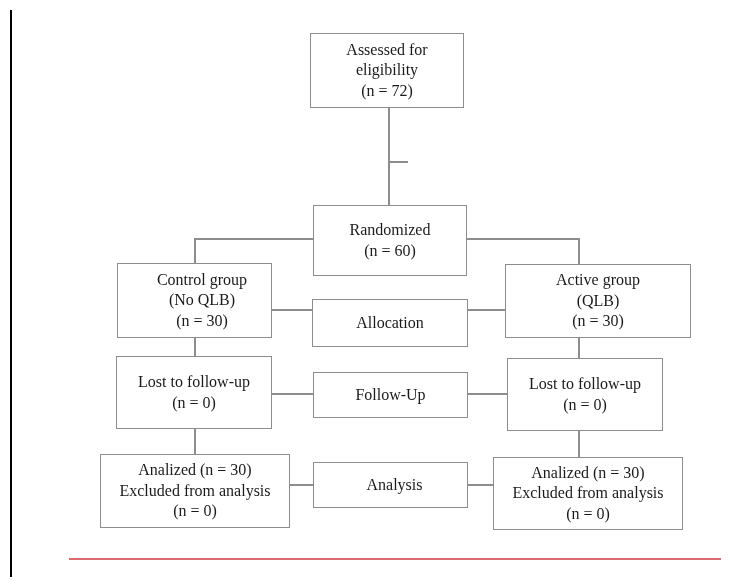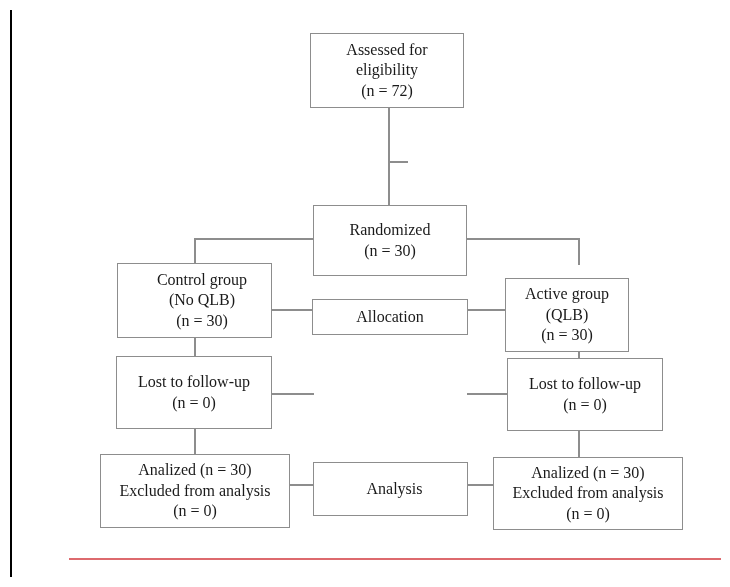--- a/index.html
+++ b/index.html
@@ -84,57 +84,60 @@
 
   <div class="box" style="left:310px; top:33px; width:154px; height:75px;">
     <span class="box-text">Assessed for
 eligibility
 (n = 72)</span>
   </div>
 
 
   <div class="box" style="left:313px; top:205px; width:154px; height:71px;">
     <span class="box-text">Randomized
-(n = 30)</span>
+(n = 60)</span>
   </div>
 
   <div class="box" style="left:117px; top:263px; width:155px; height:75px;padding-left:15px;">
     <span class="box-text">Control group
 (No QLB)
 (n = 30)</span>
   </div>
 
-  <div class="box" style="left:312px; top:299px; width:156px; height:36px;">
+  <div class="box" style="left:312px; top:299px; width:156px; height:48px;">
     <span class="box-text">Allocation</span>
   </div>
 
-  <div class="box" style="left:505px; top:278px; width:124px; height:74px;text-align:center;">
+  <div class="box" style="left:505px; top:264px; width:186px; height:74px;text-align:center;">
     <span class="box-text">Active group
 (QLB)
 (n = 30)</span>
   </div>
 
   <div class="box" style="left:116px; top:356px; width:156px; height:73px;">
     <span class="box-text">Lost to follow-up
 (n = 0)</span>
   </div>
 
+  <div class="box" style="left:313px; top:372px; width:155px; height:46px;">
+    <span class="box-text">Follow-Up</span>
+  </div>
 
   <div class="box" style="left:507px; top:358px; width:156px; height:73px;">
     <span class="box-text">Lost to follow-up
 (n = 0)</span>
   </div>
 
   <div class="box" style="left:100px; top:454px; width:190px; height:74px;">
     <span class="box-text">Analized (n = 30)
 Excluded from analysis
 (n = 0)</span>
   </div>
 
-  <div class="box" style="left:313px; top:462px; width:155px; height:54px;padding-left:8px;">
+  <div class="box" style="left:313px; top:462px; width:155px; height:46px;padding-left:8px;">
     <span class="box-text">Analysis</span>
   </div>
 
   <div class="box" style="left:493px; top:457px; width:190px; height:73px;">
     <span class="box-text">Analized (n = 30)
 Excluded from analysis
 (n = 0)</span>
   </div>
 
 </div>

